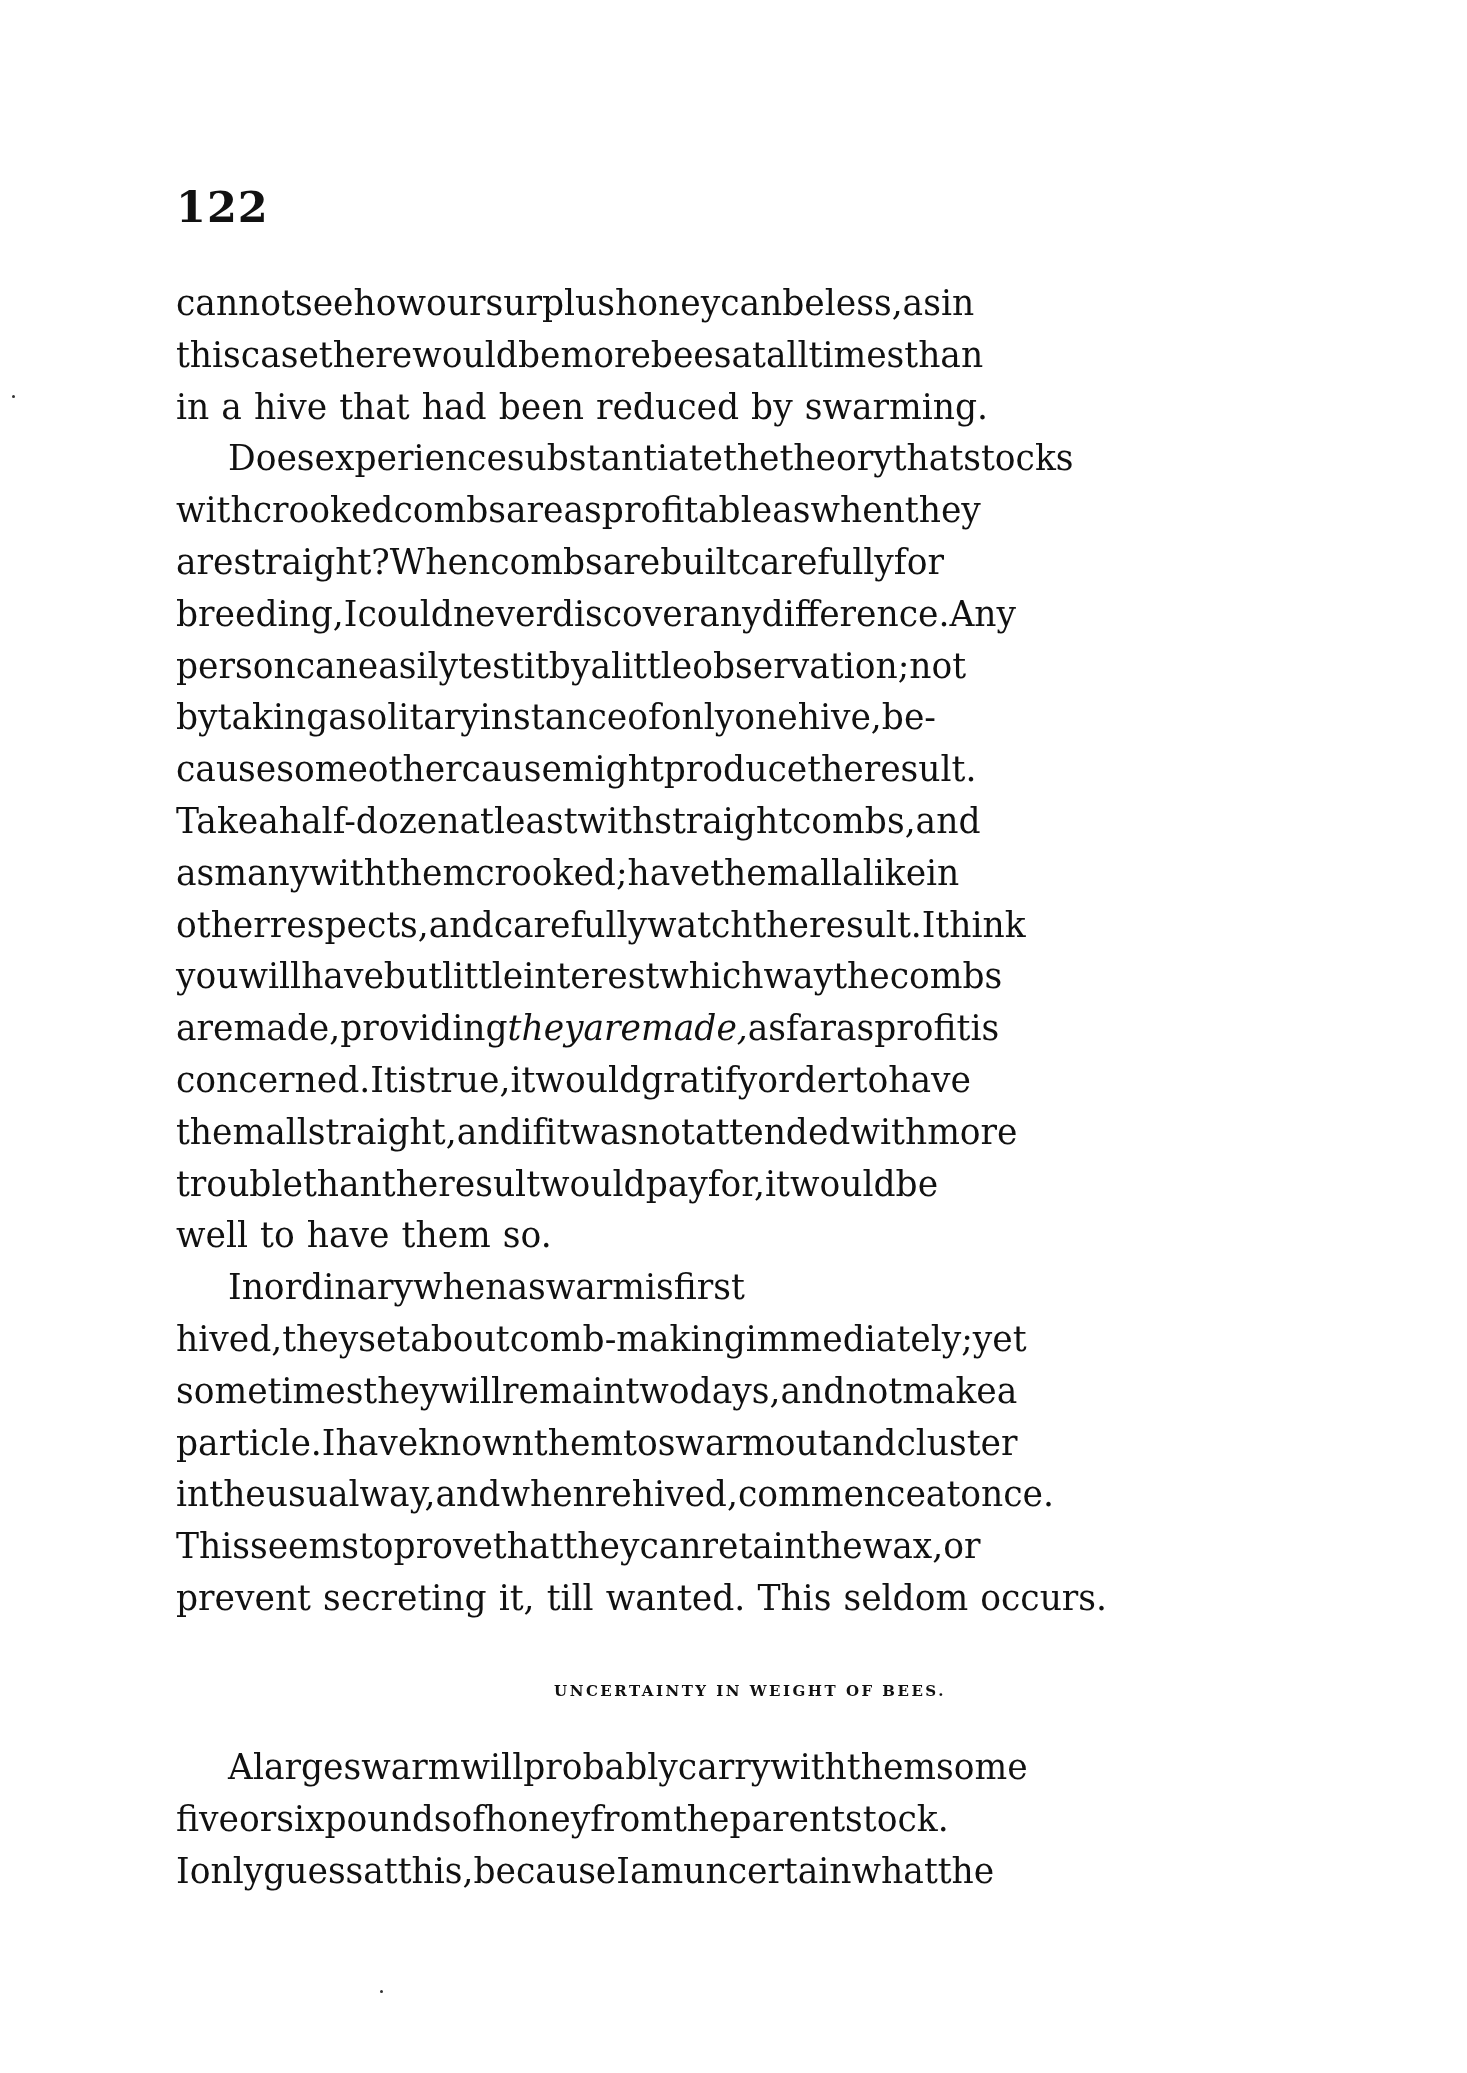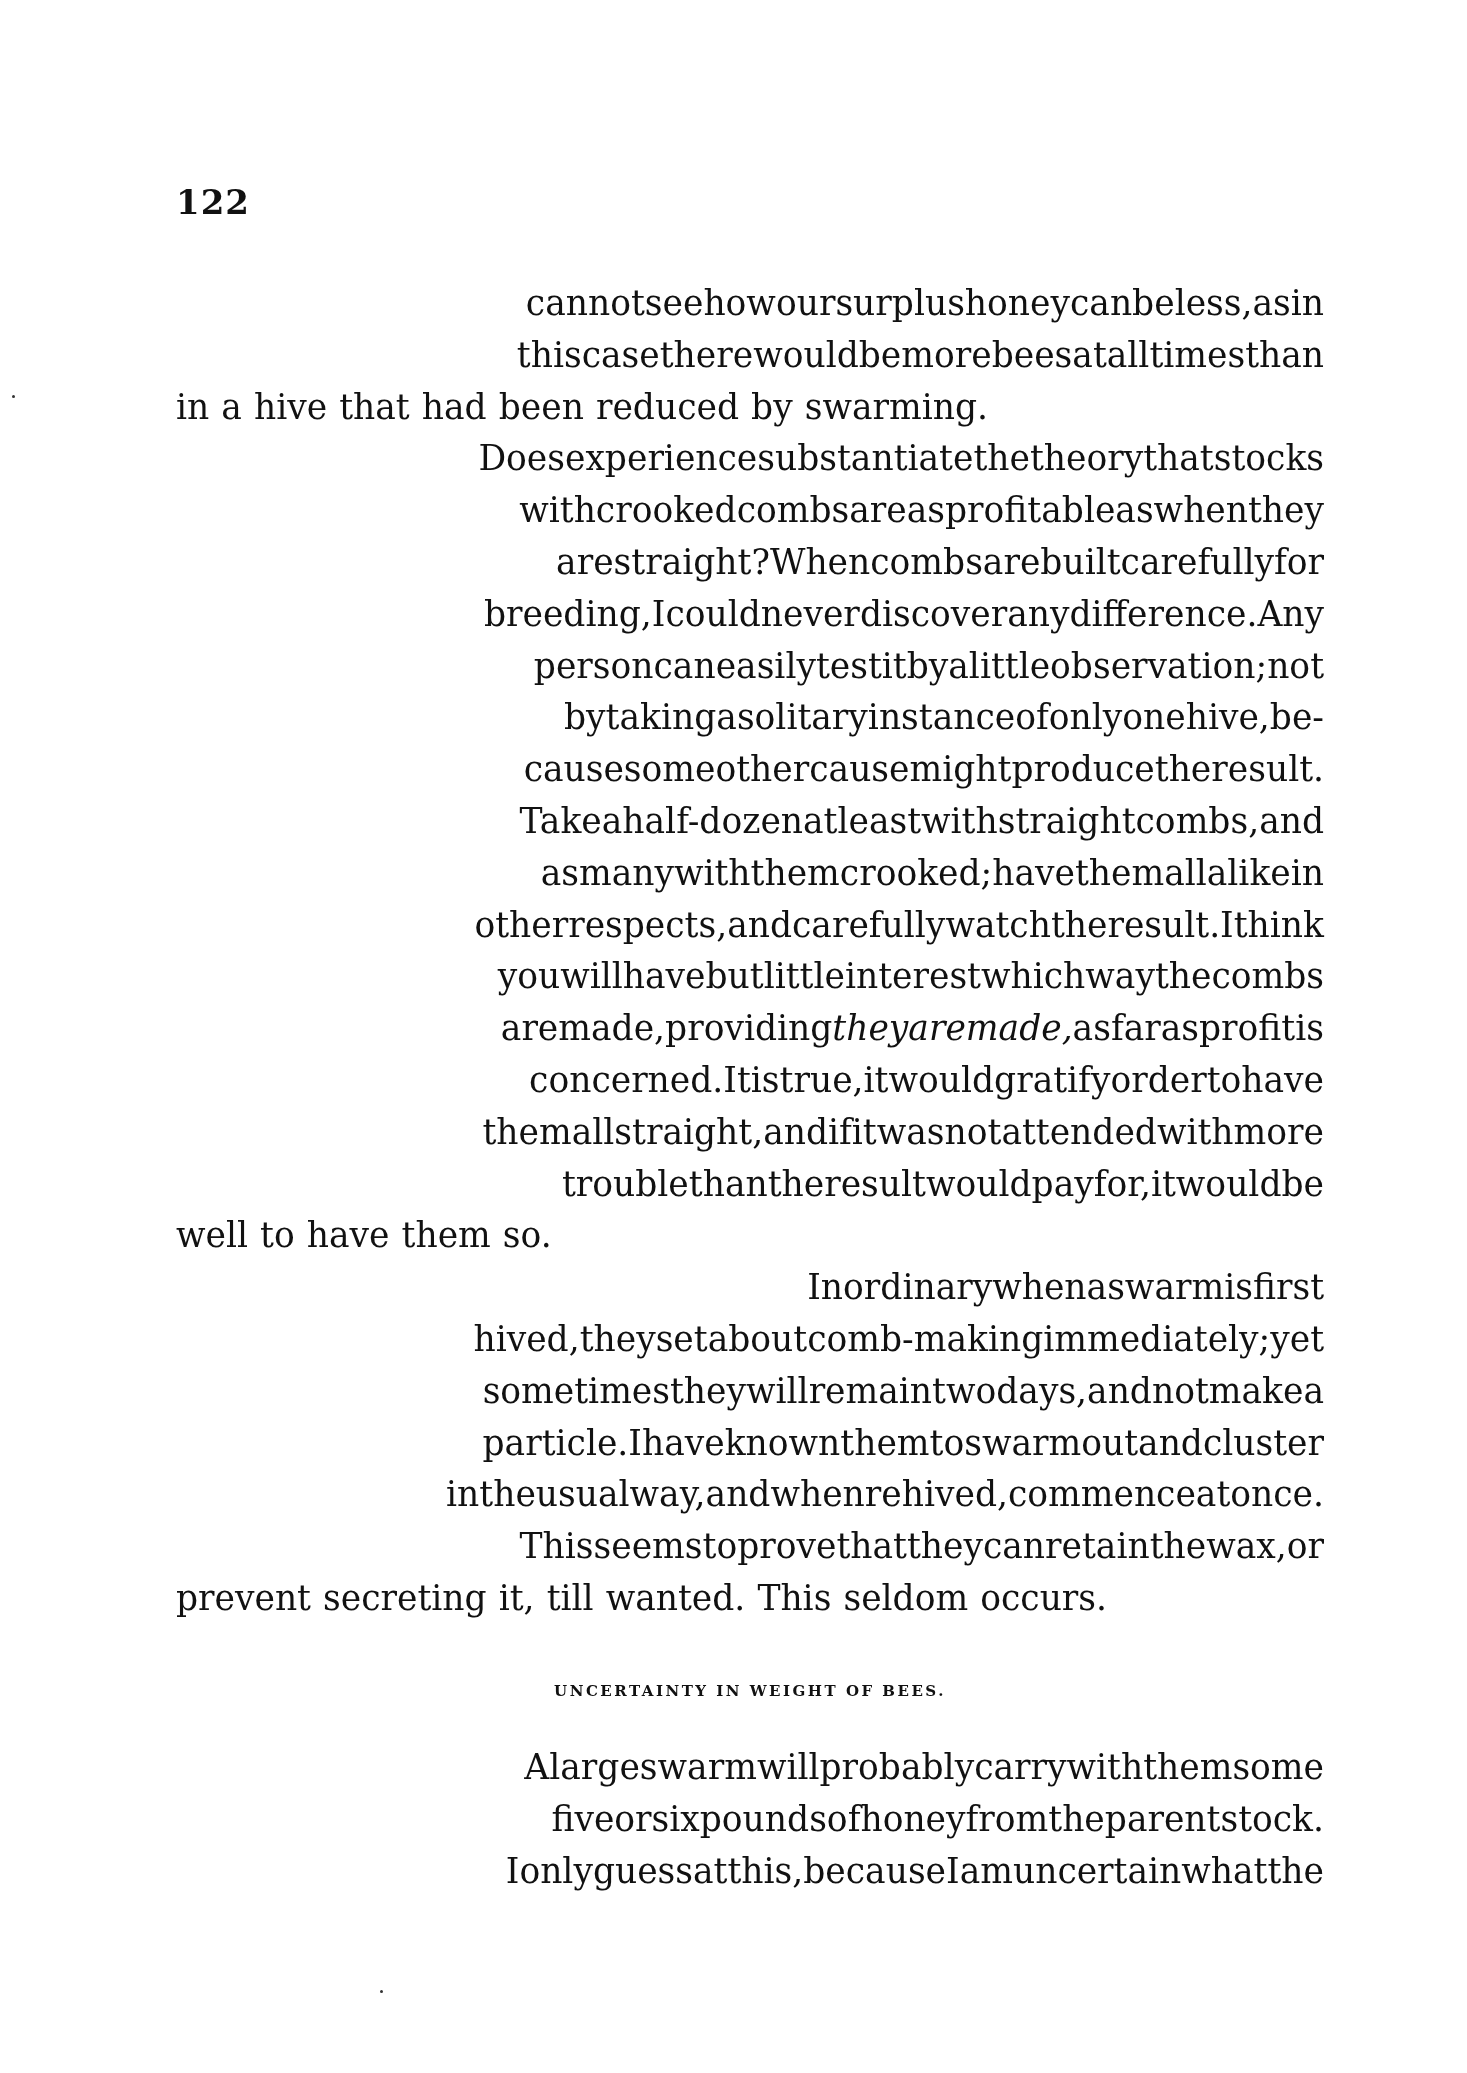--- a/index.html
+++ b/index.html
@@ -1,30 +1,30 @@
 <!DOCTYPE html>
 <html><head>
 <meta charset="utf-8">
 <style>
   html, body { margin: 0; padding: 0; background: #ffffff; }
   body { width: 1467px; height: 2073px; position: relative; overflow: hidden;
          font-family: "DejaVu Serif", "Liberation Serif", serif; color: #111; }
   .page-header { position: absolute; top: 182px; left: 176px; width: 1150px; height: 50px; }
-  .page-number { position: absolute; left: 0; top: 0; font-size: 34px; font-weight: bold; letter-spacing: 1px; }
+  .page-number { position: absolute; left: 0; top: 0; font-size: 43px; font-weight: bold; letter-spacing: 1px; }
   .running-title { position: absolute; left: 0; width: 1000px; text-align: center; top: 8px;
                    font-size: 26px; letter-spacing: 3px; }
   .body-text { position: absolute; top: 278px; left: 176px; width: 1148px; font-size: 34.5px;
                line-height: 51.8px; text-align: justify; }
   .body-text .line { display: block; text-align: justify; text-align-last: justify; white-space: nowrap; }
   .body-text .line.last { text-align-last: left; }
   .section-heading { position: absolute; top: 1682px; left: 176px; width: 1148px; text-align: center;
                      font-size: 15px; letter-spacing: 2.5px; font-weight: bold; }
   .body-text-2 { position: absolute; top: 1742px; left: 176px; width: 1148px; font-size: 34.5px;
                  line-height: 51.8px; }
-  .body-text-2 .line, .body-text .line { display: flex; justify-content: flex-end; }
+  .body-text-2 .line, .body-text .line { display: flex; justify-content: flex-start; }
   .line.first { padding-left: 52px; }
   .line.last { justify-content: flex-start; gap: 0.35em; }
   .w { white-space: pre; }
   em { font-style: italic; }
   .speck { position: absolute; width: 3px; height: 3px; background: #333; border-radius: 50%; }
 </style>
 </head>
 <body>
 
 <div class="page-header">

